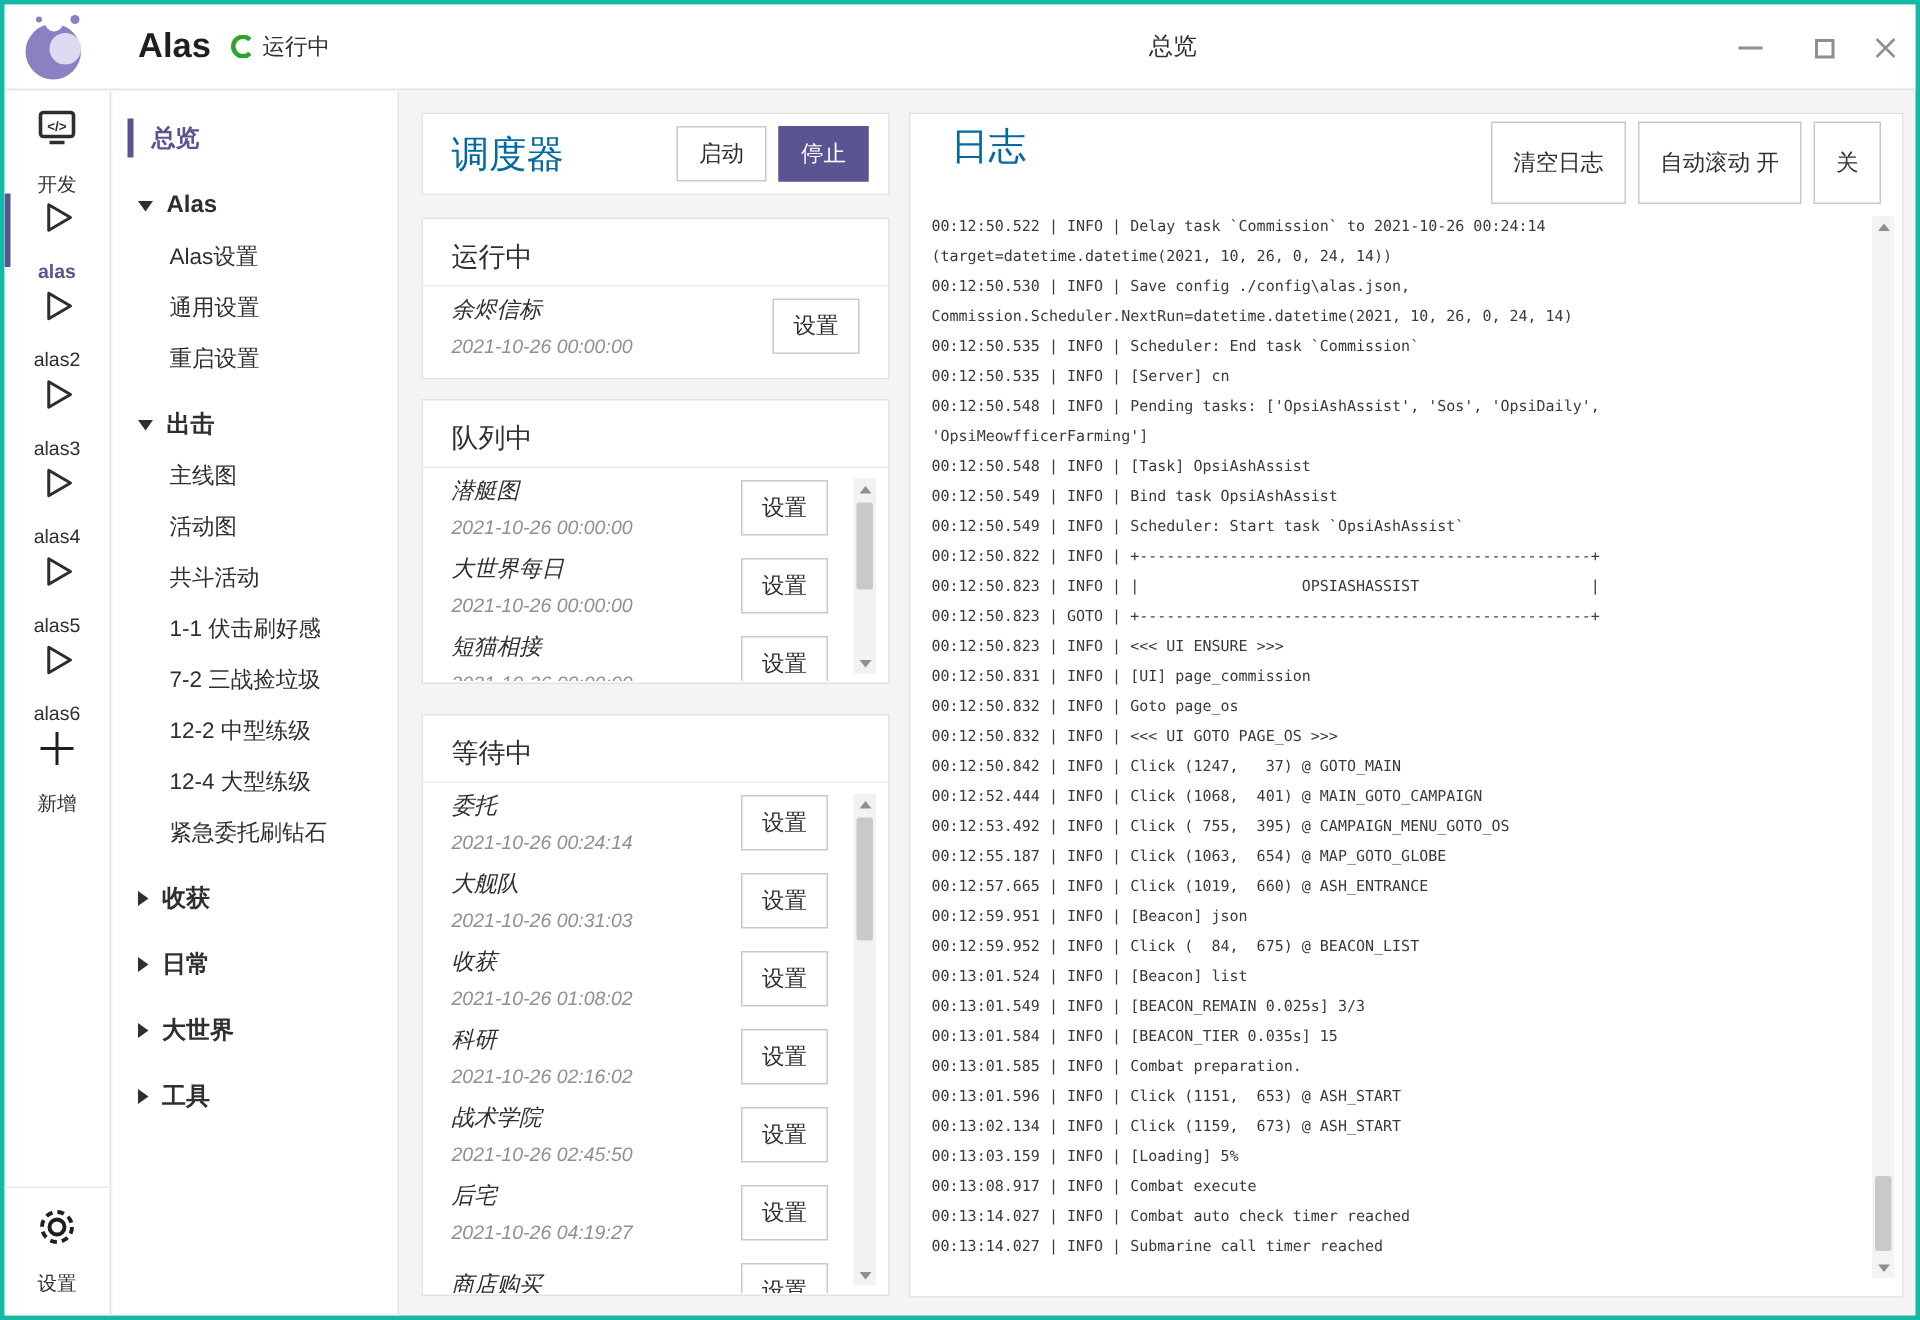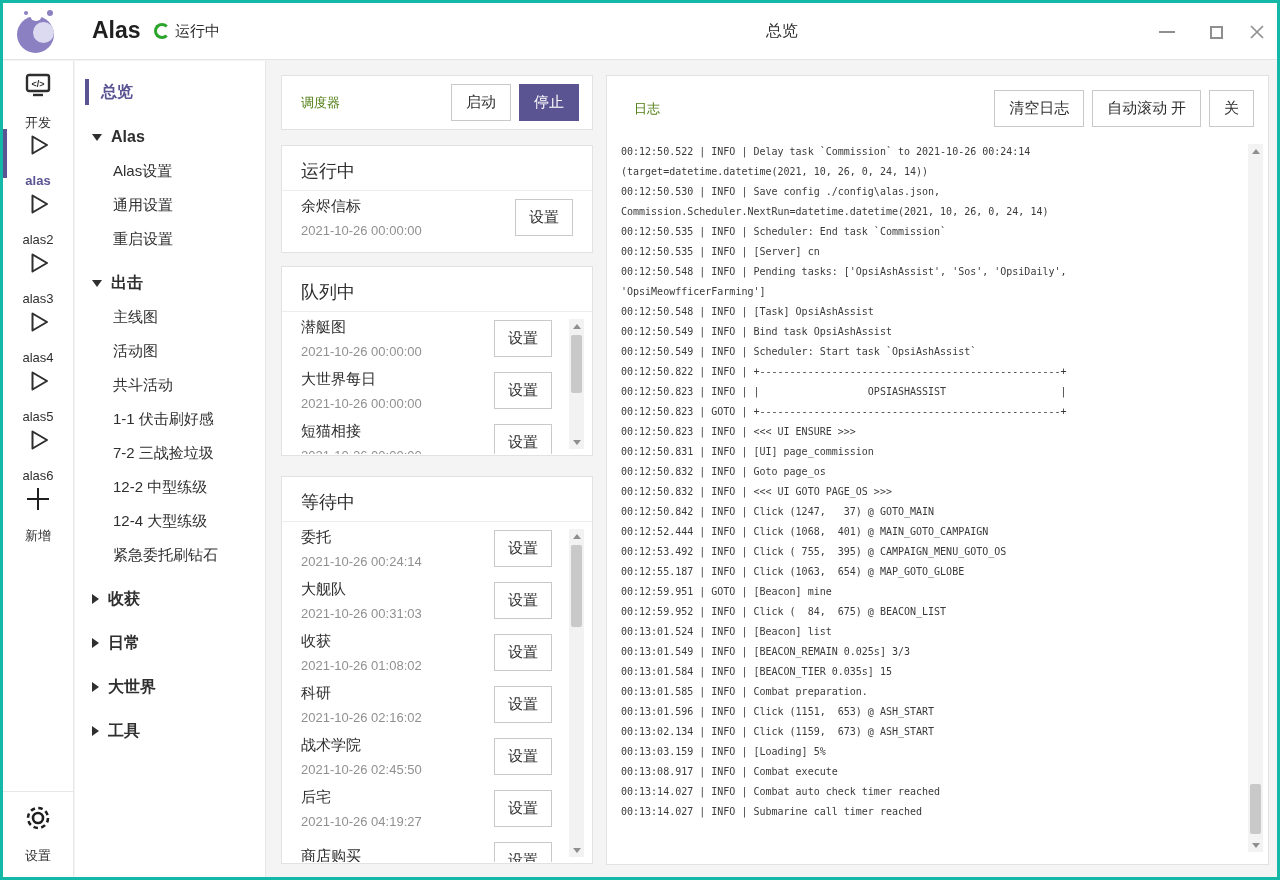--- a/index.html
+++ b/index.html
@@ -42,51 +42,51 @@
   .menu-overview { position:relative; height:36px; display:flex; align-items:center; padding-left:26px; font-size:16px; font-weight:700; color:var(--accent); cursor:pointer; }
   .menu-overview::before { content:""; position:absolute; left:10px; top:5px; bottom:5px; width:4px; background:var(--accent); }
   .menu-group { display:flex; align-items:center; height:34px; margin-top:10px; padding-left:17px; font-size:16px; font-weight:600; color:#2f2f2f; cursor:pointer; }
   .arrow { display:inline-block; width:0; height:0; margin-right:9px; }
   .arrow.down { border-left:5px solid transparent; border-right:5px solid transparent; border-top:7px solid #2f2f2f; }
   .arrow.right { border-top:5px solid transparent; border-bottom:5px solid transparent; border-left:7px solid #2f2f2f; }
   .menu-child { height:34px; display:flex; align-items:center; padding-left:38px; font-size:15px; color:#2f2f2f; cursor:pointer; }
 
   
   .card { position:absolute; background:#fff; border:1px solid #e2e2e2; }
-  .card-title { font-size:13px; color:#4d7c0f; }
+  .card-title { font-size:25px; color:#0369a1; }
   .head-buttons { margin-left:auto; display:flex; gap:8px; }
   .btn { border:1px solid #c9c9c9; background:#fff; font-size:15px; color:#2f2f2f; padding:8px 14px; font-family:inherit; cursor:pointer; white-space:nowrap; }
   .btn.primary { background:var(--accent); border-color:var(--accent); color:#fff; }
 
   #card-scheduler { left:278px; top:72px; width:312px; height:55px; display:flex; align-items:center; padding:0 13px 0 19px; }
   #card-running   { left:278px; top:142px; width:312px; height:108px; overflow:hidden; }
   #card-pending   { left:278px; top:263px; width:312px; height:190px; }
   #card-waiting   { left:278px; top:473px; width:312px; height:388px; }
   .section-head { height:45px; padding:13px 19px 0; font-size:18px; color:#2f2f2f; border-bottom:1px solid #ededed; }
   .list-area { position:relative; height:calc(100% - 46px); overflow:hidden; }
   .task-row { display:flex; align-items:center; padding:7px 19px; height:52px; }
   .list-area.scroll .task-row { padding-right:40px; }
-  .task-info { display:flex; flex-direction:column; }
+  .task-info { display:flex; flex-direction:column;font-style:italic; }
   .task-name { font-size:15px; color:#2f2f2f; margin-bottom:7px; }
   .task-time { font-size:13px; color:#909090; }
   .task-row .btn { margin-left:auto; padding:8px 13px; }
 
   
   .vscroll { position:absolute; top:6px; right:8px; bottom:6px; width:15px; background:#f2f2f2; }
   .vscroll .arr { position:absolute; left:0; right:0; height:14px; display:flex; align-items:center; justify-content:center; cursor:pointer; }
   .arr.up { top:0; } .arr.down { bottom:0; }
   .tri { width:0; height:0; border-left:4px solid transparent; border-right:4px solid transparent; }
   .tri.u { border-bottom:5px solid #8f8f8f; } .tri.d { border-top:5px solid #8f8f8f; }
   .thumb { position:absolute; left:2px; right:2px; background:#c9c9c9; border-radius:2px; cursor:pointer; }
   #card-pending .thumb { top:16px; height:58px; }
   #card-waiting .thumb { top:16px; height:82px; }
 
   
   #card-log { left:603px; top:72px; width:663px; height:790px; }
-  .log-head { display:flex; align-items:center; height:55px; padding:0 14px 0 27px; margin-top:5px;font-family:Liberation Serif, serif; }
+  .log-head { display:flex; height:55px; padding:0 14px 0 27px; margin-top:5px; }
   .log-body { position:absolute; left:14px; right:34px; top:66px; bottom:8px; overflow:hidden;
               font-family:"DejaVu Sans Mono", monospace; font-size:10px; line-height:20px; color:#3a3a3a; }
   .log-line { white-space:pre; }
   .vscroll.logbar { top:68px; right:5px; bottom:12px; background:#f3f3f3; }
   .vscroll.logbar .thumb { bottom:18px; height:50px; }
 </style>
 </head>
 <body>
 
 <div class="window">
@@ -407,21 +407,22 @@
         <div class="log-line">00:12:50.823 | INFO | |                  OPSIASHASSIST                   |</div>
         <div class="log-line">00:12:50.823 | GOTO | +--------------------------------------------------+</div>
         <div class="log-line">00:12:50.823 | INFO | &lt;&lt;&lt; UI ENSURE &gt;&gt;&gt;</div>
         <div class="log-line">00:12:50.831 | INFO | [UI] page_commission</div>
         <div class="log-line">00:12:50.832 | INFO | Goto page_os</div>
         <div class="log-line">00:12:50.832 | INFO | &lt;&lt;&lt; UI GOTO PAGE_OS &gt;&gt;&gt;</div>
         <div class="log-line">00:12:50.842 | INFO | Click (1247,   37) @ GOTO_MAIN</div>
         <div class="log-line">00:12:52.444 | INFO | Click (1068,  401) @ MAIN_GOTO_CAMPAIGN</div>
         <div class="log-line">00:12:53.492 | INFO | Click ( 755,  395) @ CAMPAIGN_MENU_GOTO_OS</div>
         <div class="log-line">00:12:55.187 | INFO | Click (1063,  654) @ MAP_GOTO_GLOBE</div>
-        <div class="log-line">00:12:59.951 | GOTO | [Beacon] mine</div>
+        <div class="log-line">00:12:57.665 | INFO | Click (1019,  660) @ ASH_ENTRANCE</div>
+        <div class="log-line">00:12:59.951 | INFO | [Beacon] json</div>
         <div class="log-line">00:12:59.952 | INFO | Click (  84,  675) @ BEACON_LIST</div>
         <div class="log-line">00:13:01.524 | INFO | [Beacon] list</div>
         <div class="log-line">00:13:01.549 | INFO | [BEACON_REMAIN 0.025s] 3/3</div>
         <div class="log-line">00:13:01.584 | INFO | [BEACON_TIER 0.035s] 15</div>
         <div class="log-line">00:13:01.585 | INFO | Combat preparation.</div>
         <div class="log-line">00:13:01.596 | INFO | Click (1151,  653) @ ASH_START</div>
         <div class="log-line">00:13:02.134 | INFO | Click (1159,  673) @ ASH_START</div>
         <div class="log-line">00:13:03.159 | INFO | [Loading] 5%</div>
         <div class="log-line">00:13:08.917 | INFO | Combat execute</div>
         <div class="log-line">00:13:14.027 | INFO | Combat auto check timer reached</div>

